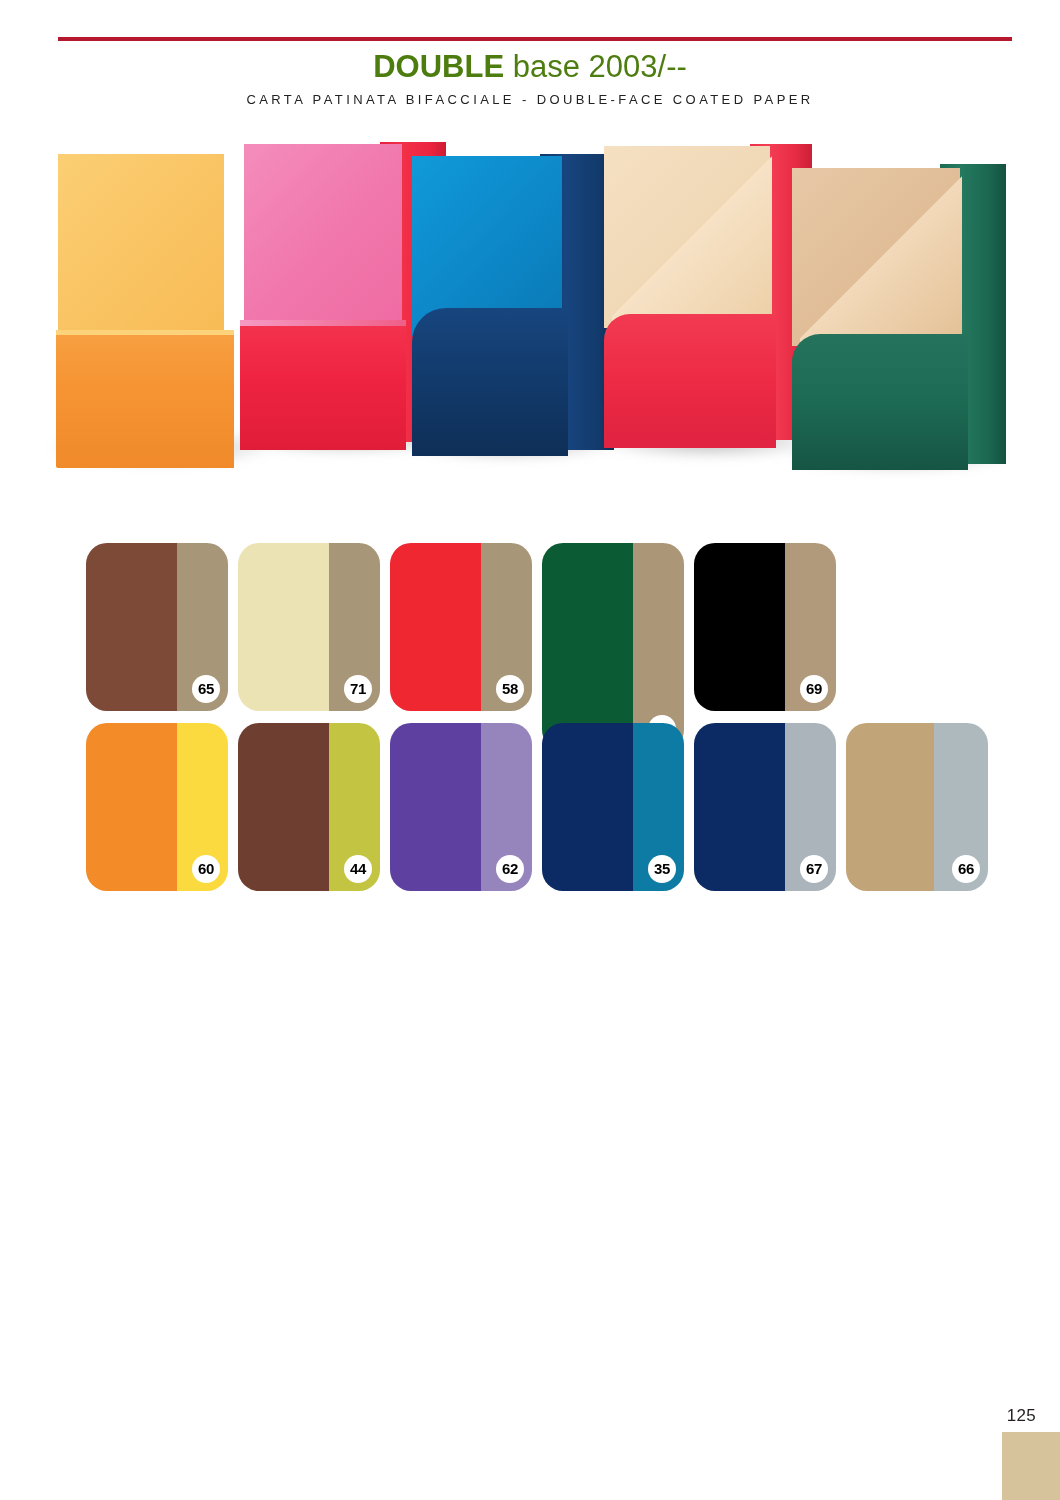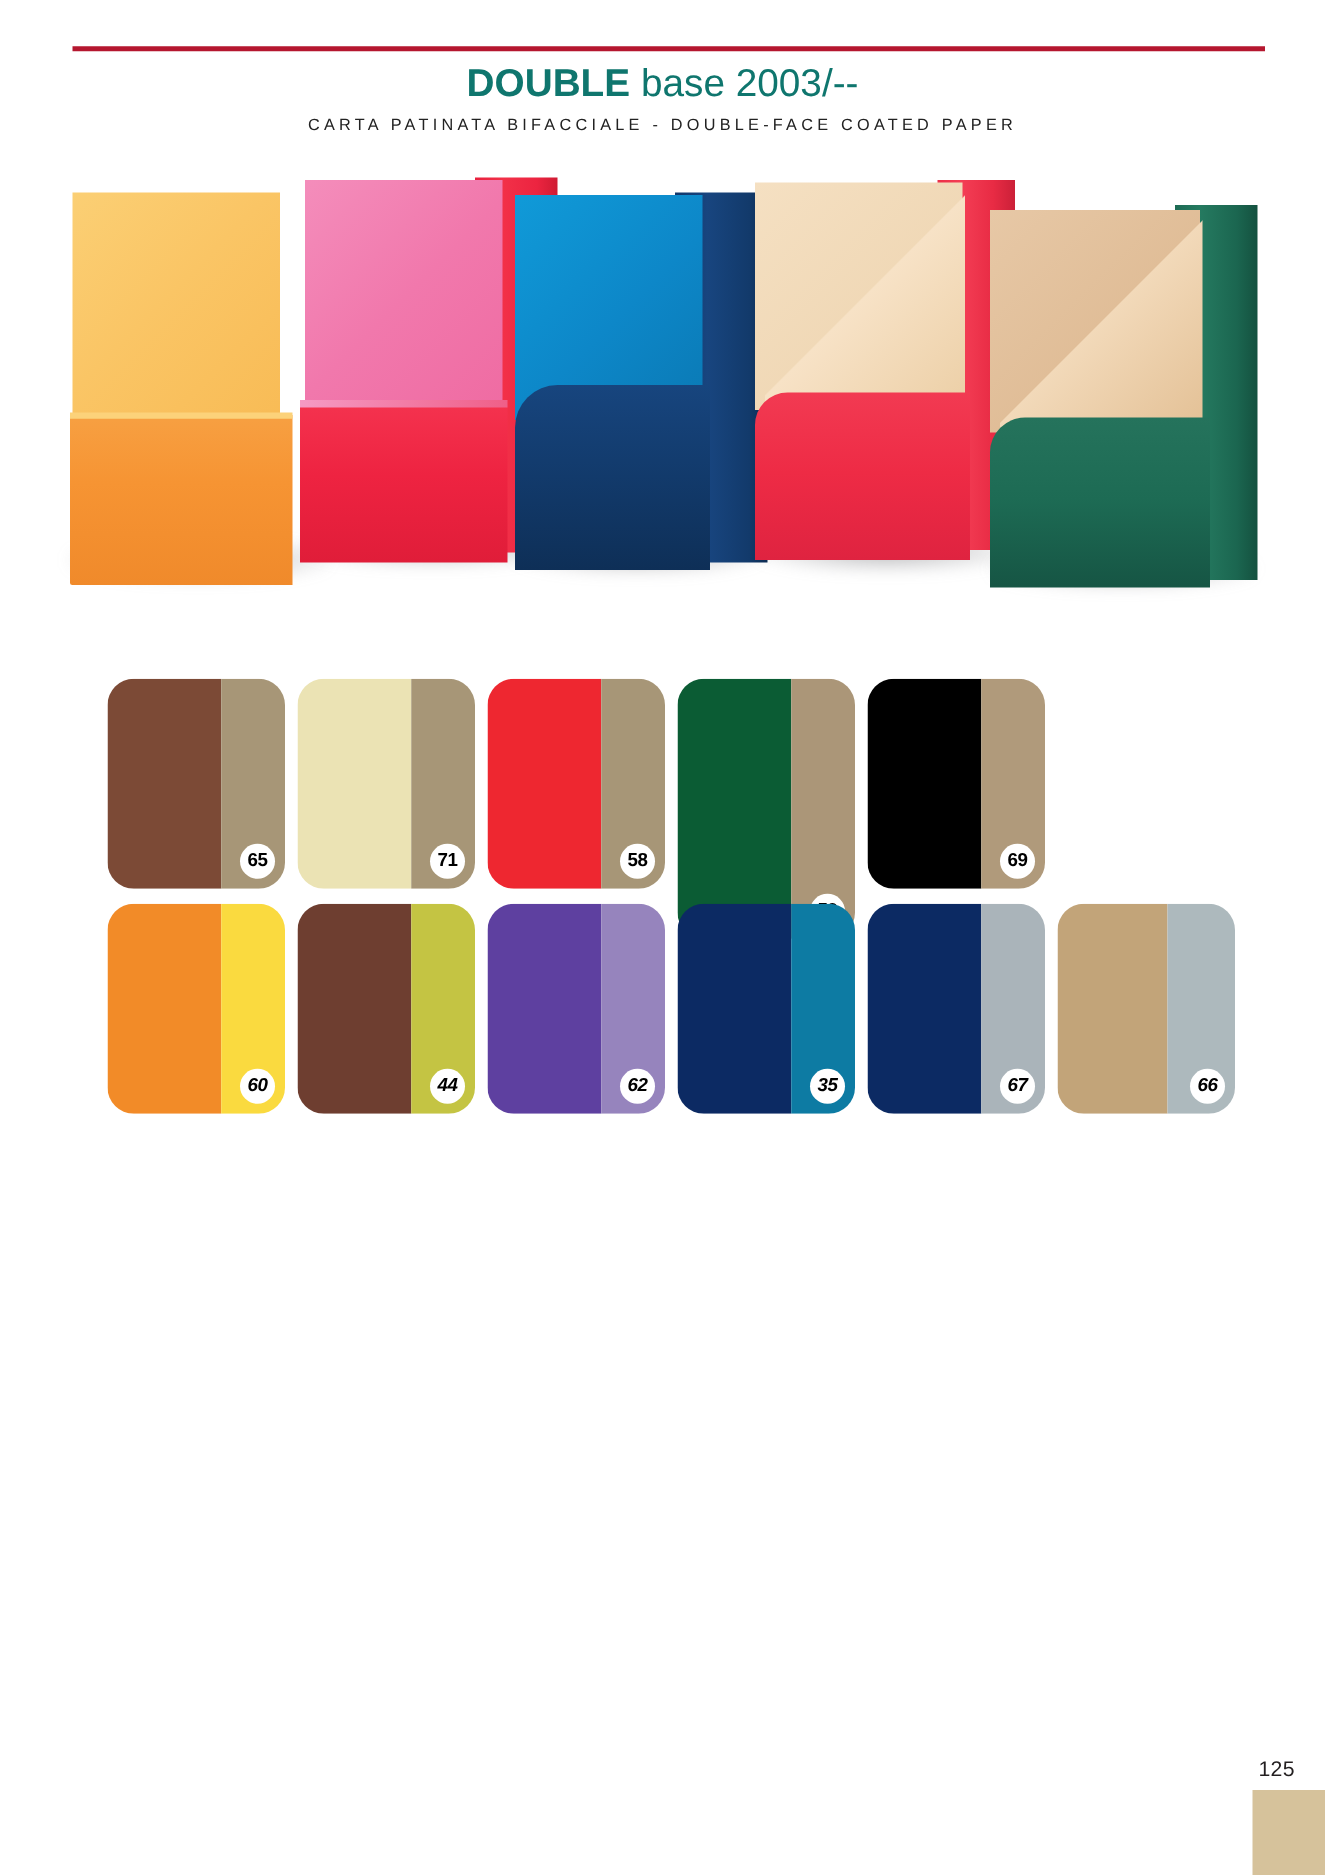--- a/index.html
+++ b/index.html
@@ -28,21 +28,21 @@
   
   #title-block {
     position: absolute;
     left: 0;
     top: 48px;
     width: 1060px;
     text-align: center;
   }
   #main-title {
     font-size: 31px;
-    color: #0f766e;
+    color: #4d7c0f;
     letter-spacing: 0px;
     line-height: 38px;
     white-space: nowrap;
   }
   #main-title .tbold {
     font-weight: bold;
   }
   #main-title .tlight {
     font-weight: normal;
   }
@@ -234,21 +234,21 @@
         <div class="swatch-back" style="width: 36%; background: rgb(171, 150, 120);"></div>
         <div class="swatch-badge" style="right: 8px; bottom: 8px;">59</div>
       </div>
       <div class="swatch" style="left: 608px; width: 142px; height: 168px;">
         <div class="swatch-face" style="width: 64%; background: rgb(0, 0, 0);"></div>
         <div class="swatch-back" style="width: 36%; background: rgb(176, 154, 123);"></div>
         <div class="swatch-badge" style="right: 8px; bottom: 8px;">69</div>
       </div>
     </div>
   <div style="height:12px;"></div>
-  <div class="swatch-row" style="height:172px;font-style:italic;">
+  <div class="swatch-row" style="height:172px;">
       <div class="swatch" style="left: 0px; width: 142px; height: 168px;">
         <div class="swatch-face" style="width: 64%; background: rgb(242, 139, 40);"></div>
         <div class="swatch-back" style="width: 36%; background: rgb(250, 218, 63);"></div>
         <div class="swatch-badge" style="right: 8px; bottom: 8px;">60</div>
       </div>
       <div class="swatch" style="left: 152px; width: 142px; height: 168px;">
         <div class="swatch-face" style="width: 64%; background: rgb(110, 62, 48);"></div>
         <div class="swatch-back" style="width: 36%; background: rgb(196, 196, 67);"></div>
         <div class="swatch-badge" style="right: 8px; bottom: 8px;">44</div>
       </div>

